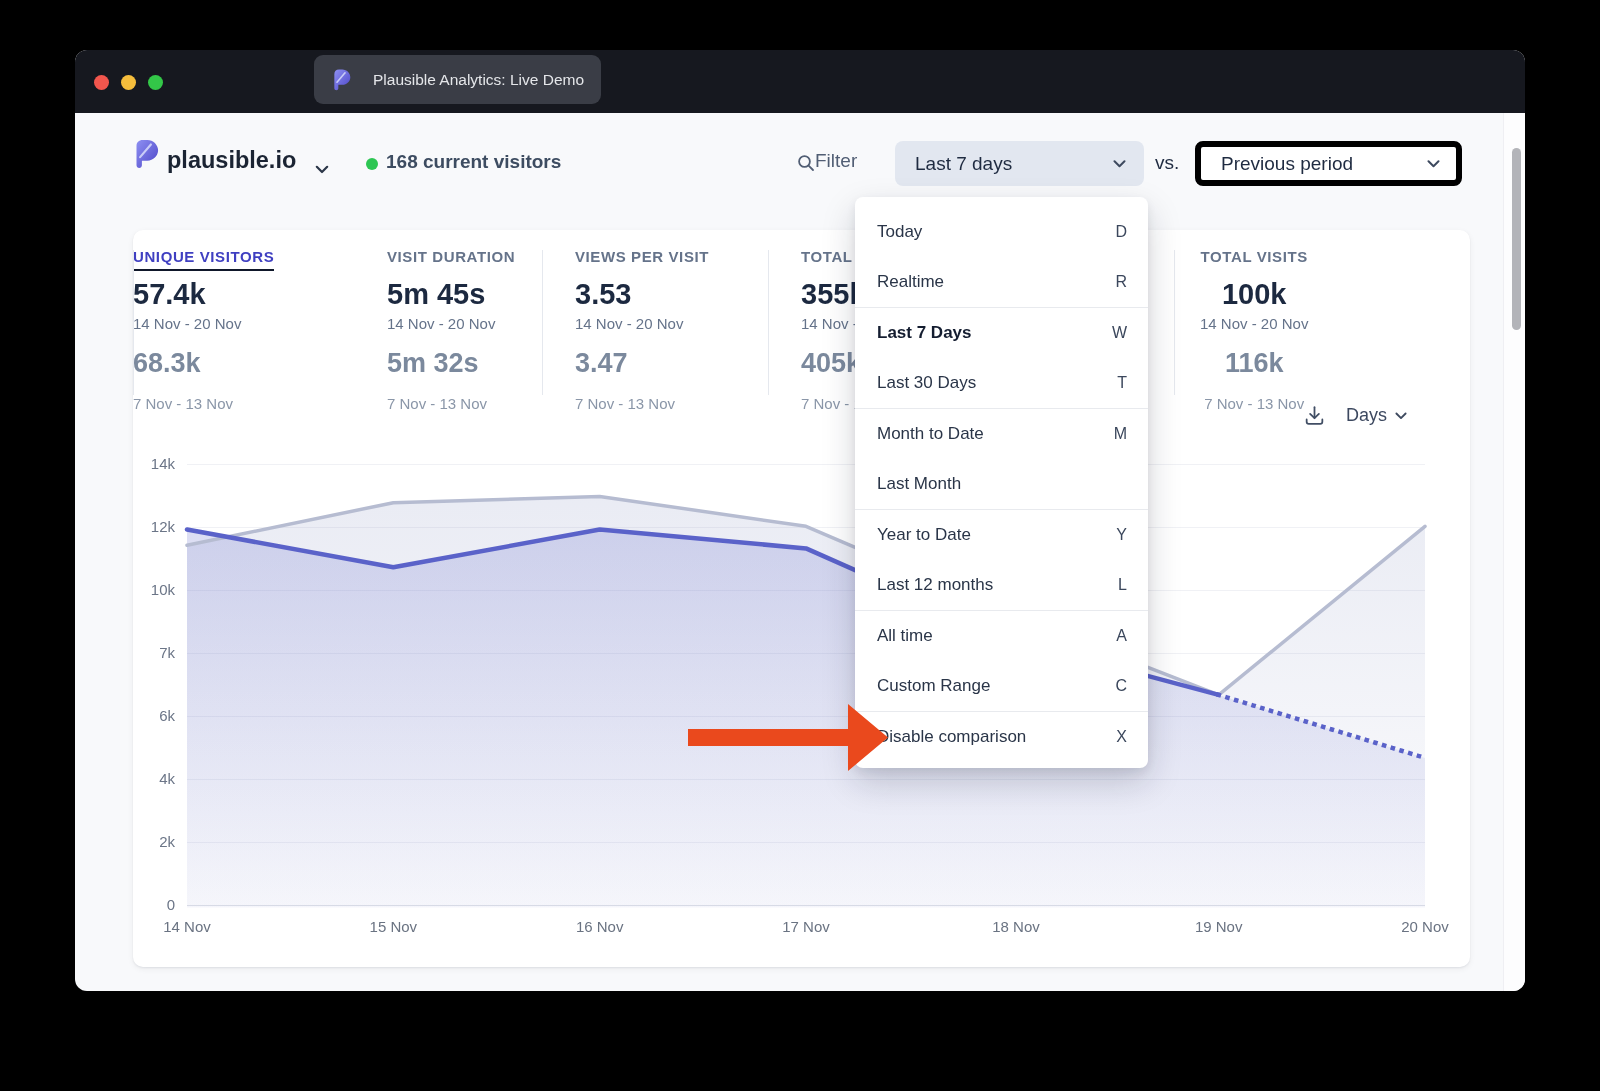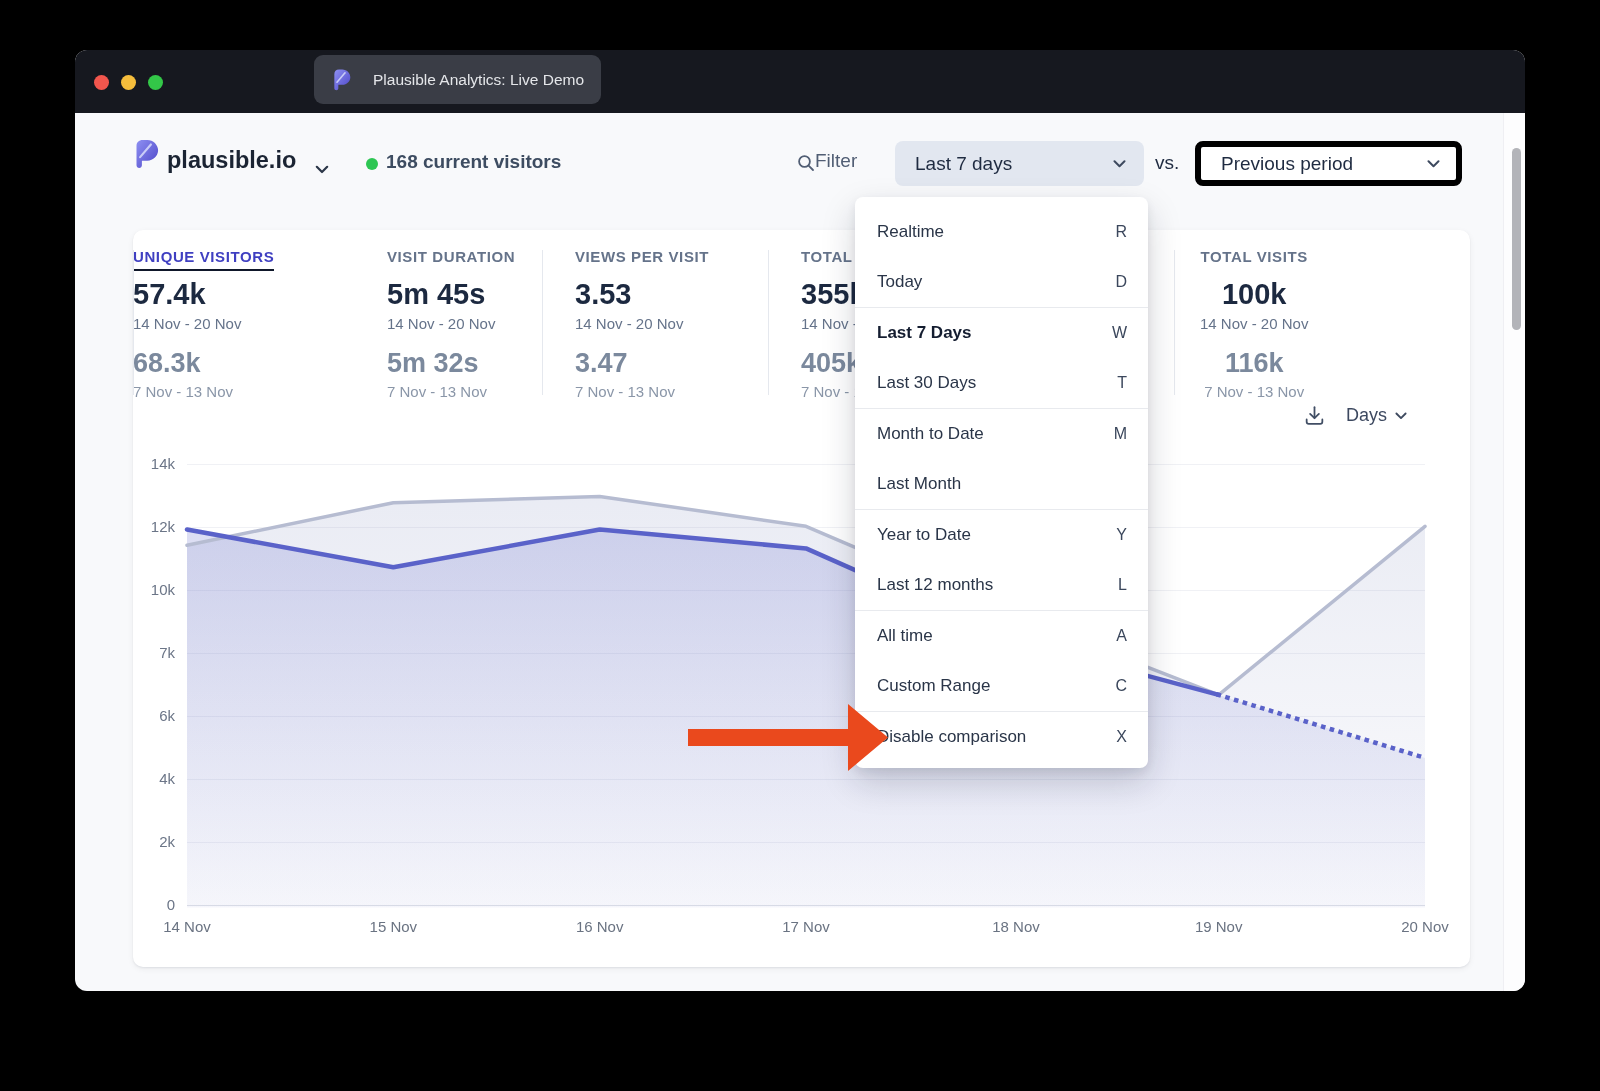--- a/index.html
+++ b/index.html
@@ -38,21 +38,21 @@
 
   
   .stat { position:absolute; top:18px; }
   .stat:nth-of-type(1){ left:33px; } .stat:nth-of-type(2){ left:254px; } .stat:nth-of-type(3){ left:442px; }
   .stat:nth-of-type(4){ left:668px; } .stat:nth-of-type(5){ left:1067px;text-align:center; }
   .stat-label { font-size:15px; font-weight:bold; letter-spacing:.6px; color:#65738a; white-space:nowrap; }
   .stat.active .stat-label span { color:#3f3fc1; border-bottom:2px solid #0f172a; padding-bottom:4px;text-align:center; }
   .stat-value { margin-top:13px; font-size:29px; font-weight:bold; color:#1c2940; white-space:nowrap; }
   .stat-range { margin-top:4px; font-size:15px; color:#65738a; white-space:nowrap; }
   .stat-prev { margin-top:16px; font-size:27px; font-weight:bold; color:#7b899d; white-space:nowrap; }
-  .stat-prev-range { margin-top:4px; font-size:15px; color:#8a96a8; white-space:nowrap; }
+  .stat-prev-range { margin-top:16px; font-size:15px; color:#8a96a8; white-space:nowrap; }
   .stat-divider { position:absolute; top:20px; width:1px; height:145px; background:#e5e8ee; }
   .stat-divider:nth-of-type(6){ left:219px; } .stat-divider:nth-of-type(7){ left:409px; }
   .stat-divider:nth-of-type(8){ left:635px; } .stat-divider:nth-of-type(9){ left:1041px; }
 
   
   .chart-controls { position:absolute; left:1170px; top:174px; display:flex; align-items:center; gap:20px; color:#414e64; }
   .interval { display:flex; align-items:center; gap:8px; font-size:18px; color:#3d4960; }
 
   
   .ytick { position:absolute; left:0; width:42px; text-align:right; font-size:15px; color:#6b7587; }
@@ -249,26 +249,26 @@
       <polygon fill="url(#prevFill)" points="0.0,78.8 206.3,36.2 412.7,29.9 619.0,59.8 825.3,148.1 1031.7,228.4 1238.0,59.8 1238.0,441 0,441"></polygon>
       <polygon fill="url(#curFill)" points="0.0,63.0 206.3,100.8 412.7,63.0 619.0,81.9 825.3,173.3 1031.7,228.4 1238.0,291.4 1238.0,441 0,441"></polygon>
       <polyline fill="none" stroke="#b6bcd1" stroke-width="3.5" stroke-linejoin="round" stroke-linecap="round" points="0.0,78.8 206.3,36.2 412.7,29.9 619.0,59.8 825.3,148.1 1031.7,228.4 1238.0,59.8"></polyline>
       <polyline fill="none" stroke="#5a62c9" stroke-width="4.5" stroke-linejoin="round" stroke-linecap="round" points="0.0,63.0 206.3,100.8 412.7,63.0 619.0,81.9 825.3,173.3 1031.7,228.4"></polyline>
       <polyline fill="none" stroke="#5a62c9" stroke-width="4.5" stroke-dasharray="0.1 9" stroke-linecap="square" points="1031.7,228.4 1238.0,291.4"></polyline>
     </svg>
   </div>
 
   <div class="menu">
       <div class="menu-item">
+        <span class="mi-label">Today</span>
+        <span class="mi-key">D</span>
+      </div>
+      <div class="menu-item">
         <span class="mi-label">Realtime</span>
         <span class="mi-key">R</span>
-      </div>
-      <div class="menu-item">
-        <span class="mi-label">Today</span>
-        <span class="mi-key">D</span>
       </div>
       <div class="menu-divider"></div>
       <div class="menu-item active">
         <span class="mi-label">Last 7 Days</span>
         <span class="mi-key">W</span>
       </div>
       <div class="menu-item">
         <span class="mi-label">Last 30 Days</span>
         <span class="mi-key">T</span>
       </div>

